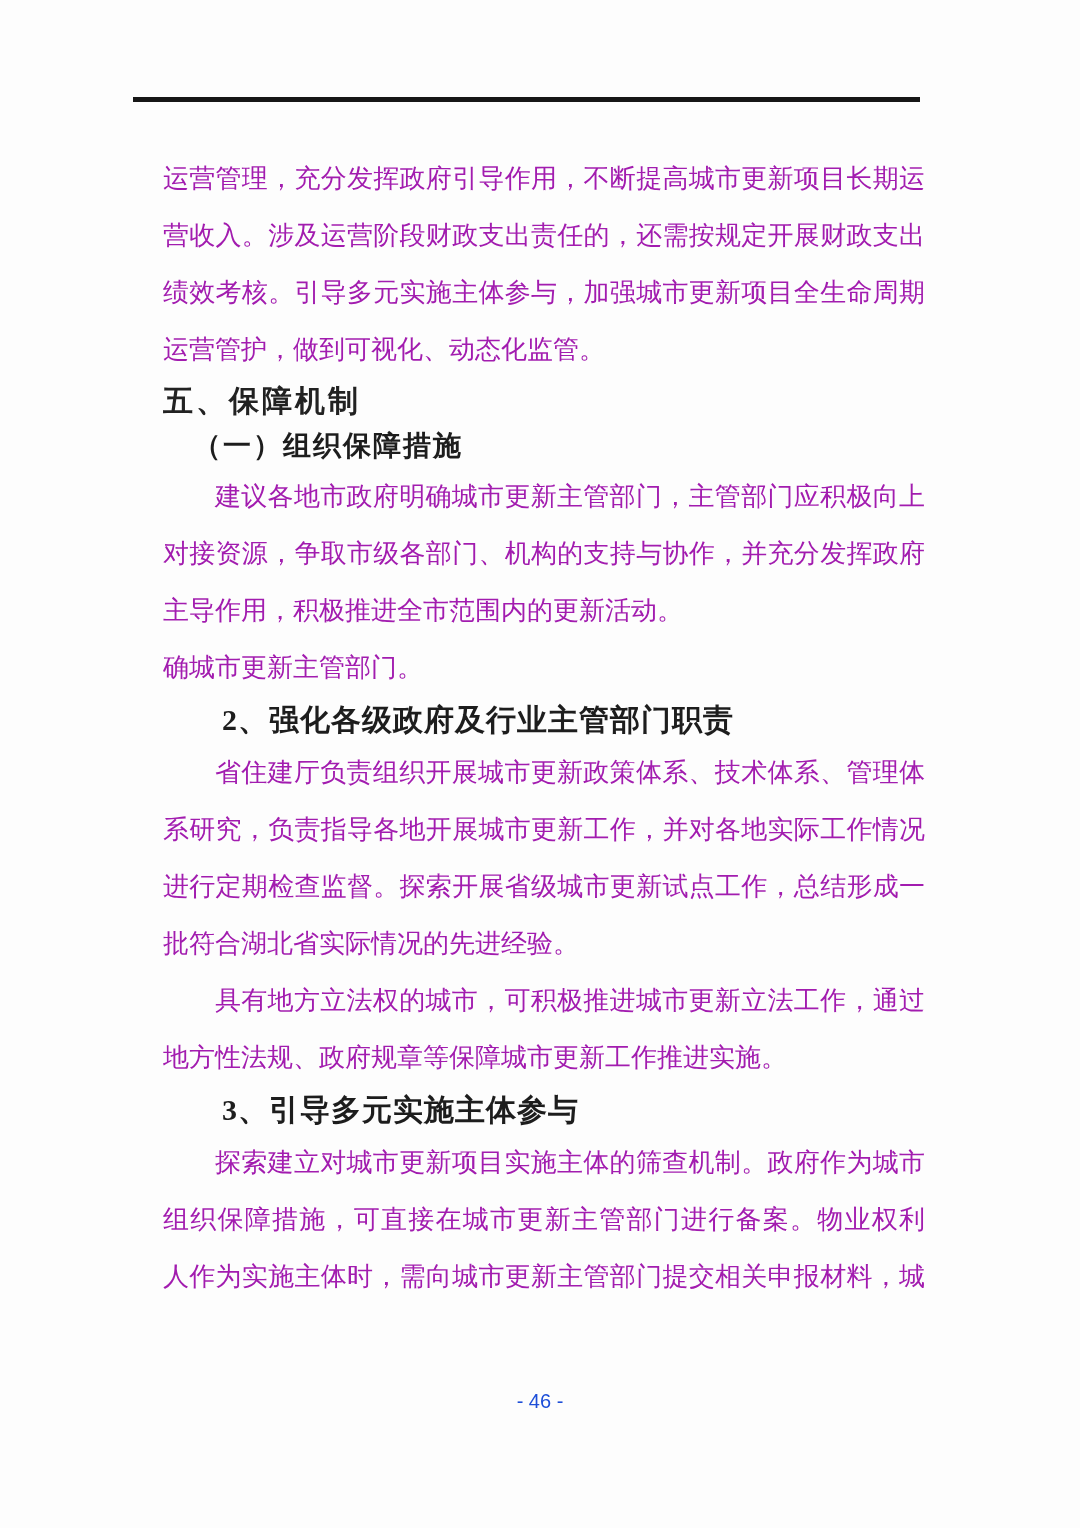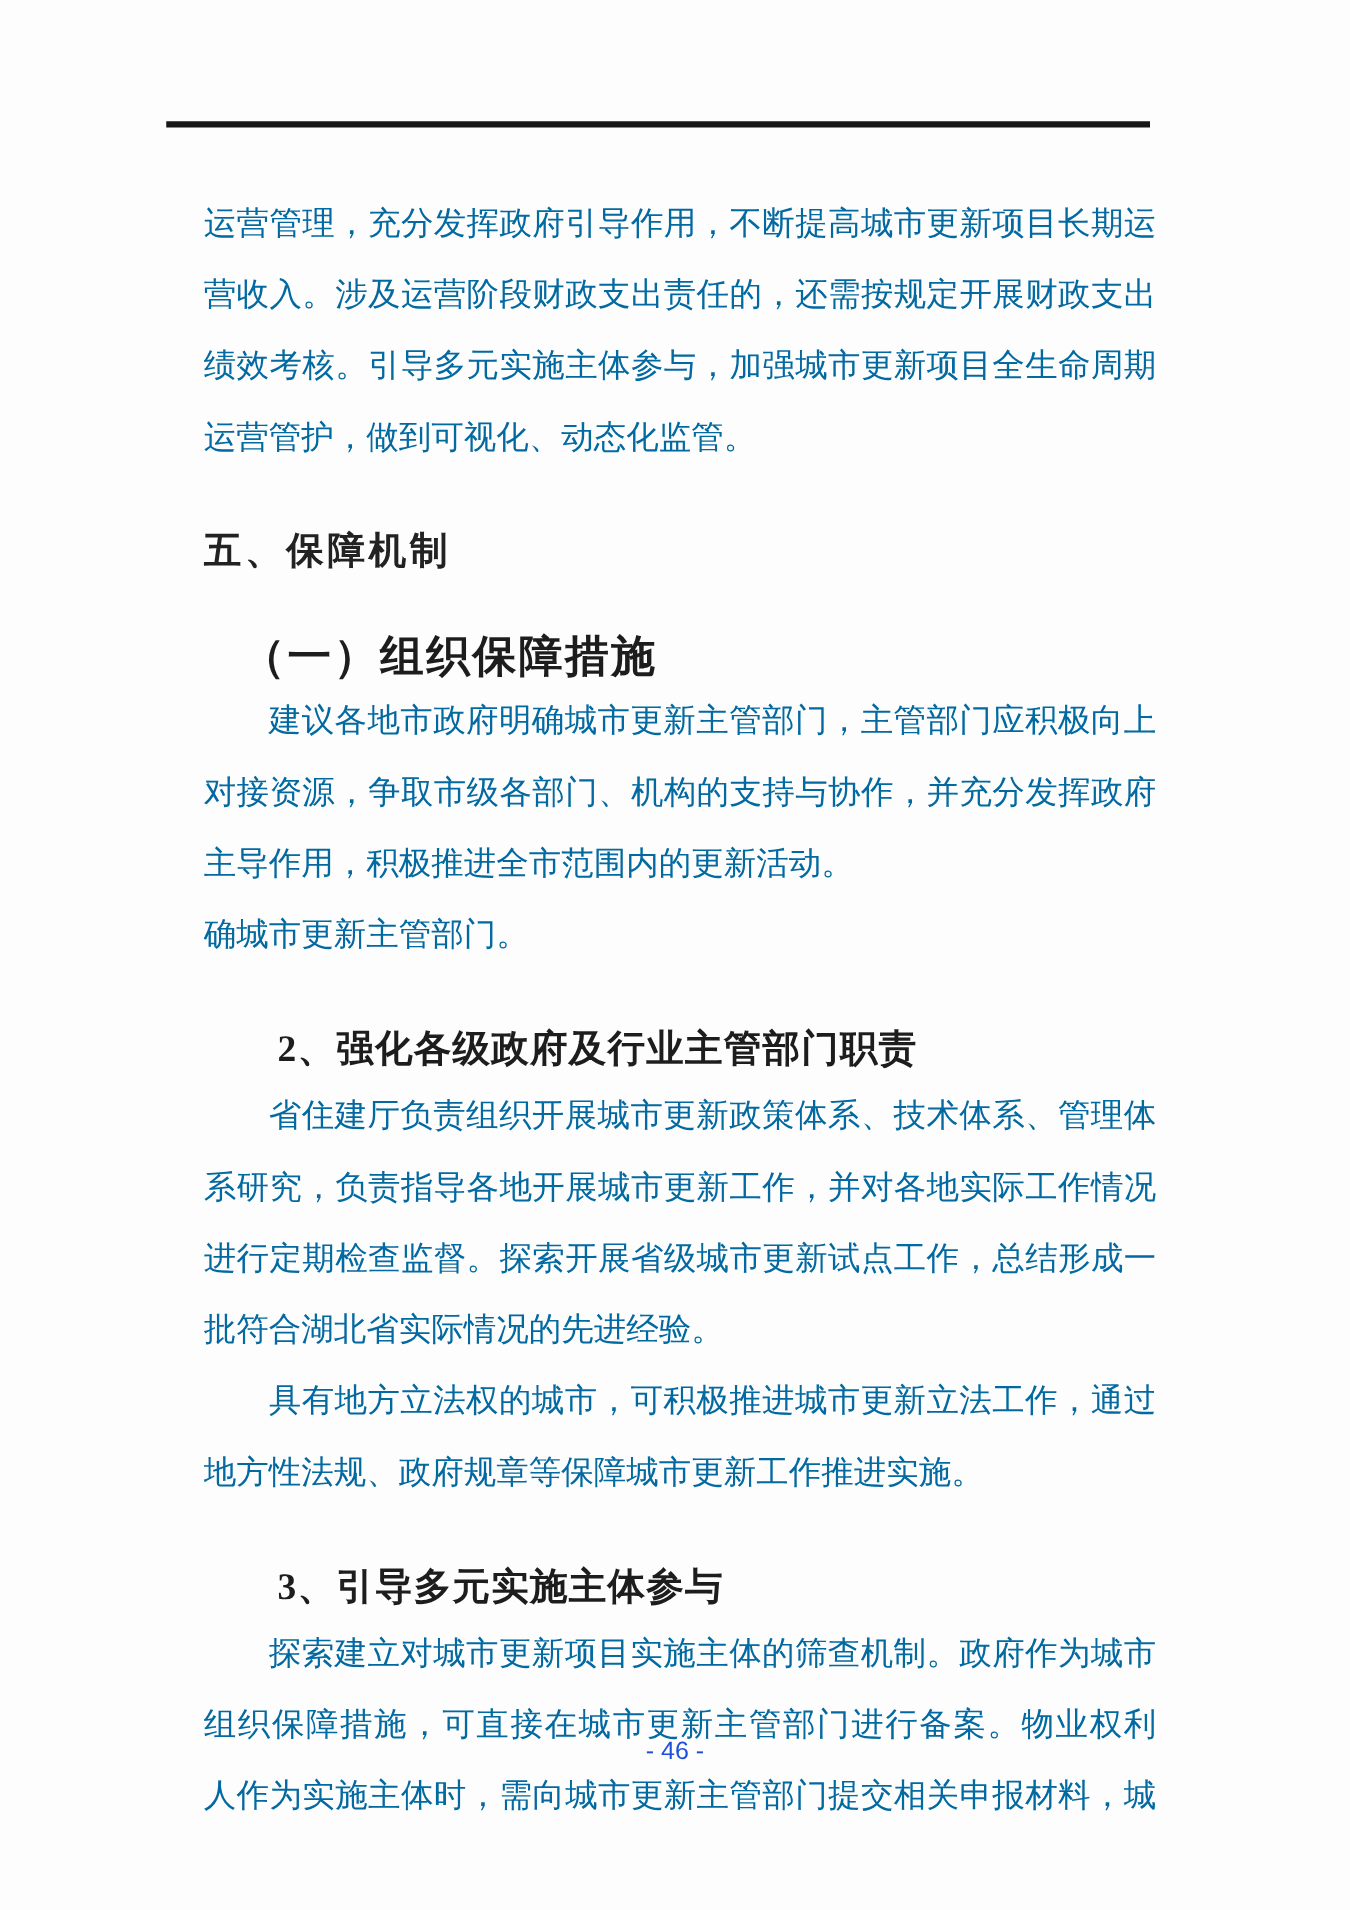--- a/index.html
+++ b/index.html
@@ -21,48 +21,47 @@
   }
   .doc-body {
     position: absolute;
     left: 163px;
     top: 150px;
     width: 762px;
   }
   .ln {
     font-family: "Liberation Serif", "DejaVu Serif", serif;
     font-size: 26px;
-    color: #0369a1;
+    color: #a21caf;
     height: 57px;
     line-height: 57px;
     text-align: justify;
     text-align-last: left;
     white-space: normal;
     overflow: hidden;
   }
   .ln.fill { text-align-last: justify; }
   .ln.indent { text-indent: 52px; }
   .hd {
     font-weight: bold;
     color: #1d1d1d;
     text-align: left;
     text-align-last: left;
-    margin-top: 40px;
   }
   .h1 {
     font-family: "Liberation Sans", "DejaVu Sans", sans-serif;
     font-size: 30px;
     height: 45px;
     line-height: 45px;
     letter-spacing: 3px;
     font-weight: 600;
     color: #222222;
   }
   .h2 {
-    font-size: 35px;
+    font-size: 28px;
     height: 45px;
     line-height: 45px;
     padding-left: 30px;
     letter-spacing: 2px;
   }
   .h3 {
     font-size: 30px;
     height: 48px;
     line-height: 48px;
     padding-left: 59px;

